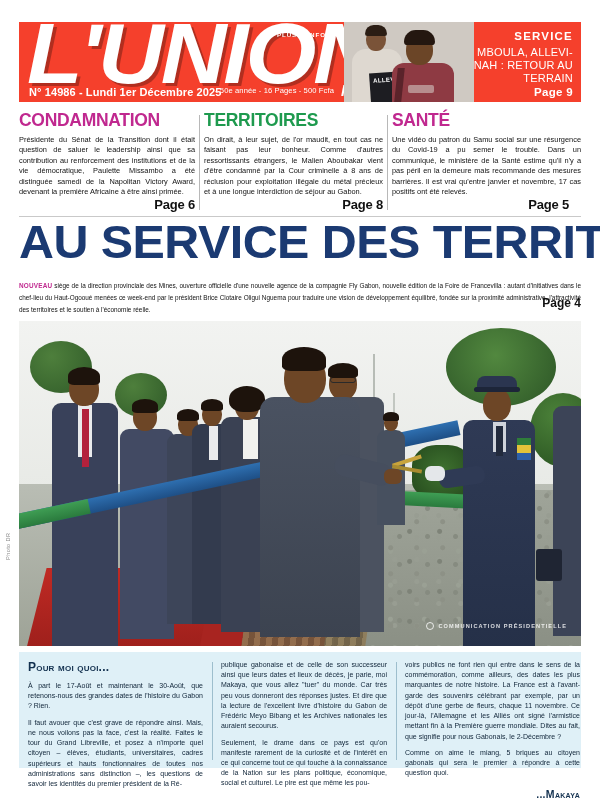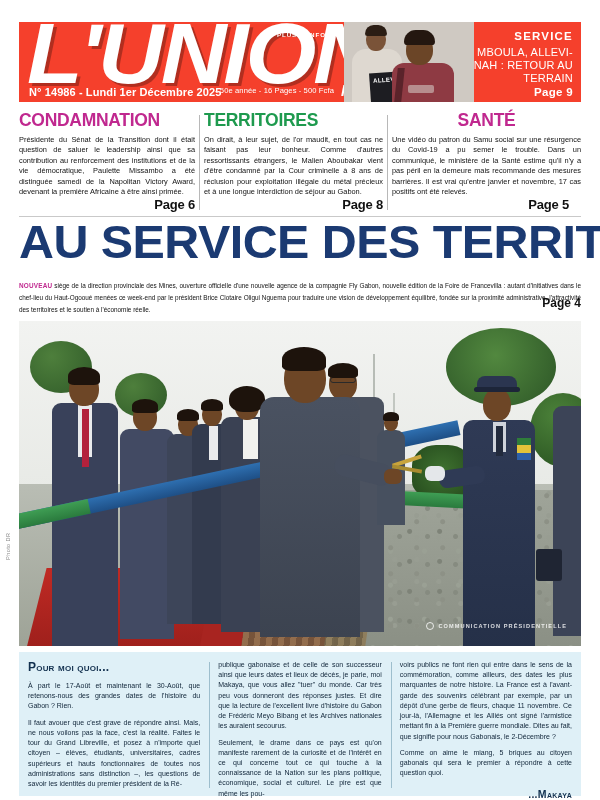--- a/index.html
+++ b/index.html
@@ -119,21 +119,21 @@
   .teaser.t2::before, .teaser.t3::before {
     content:""; position:absolute; left:-5px; top:3px; bottom:2px;
     width:1px; background:#b8b8b8;
   }
   .teaser h2 {
     font-size: 17.5px; font-weight: bold; letter-spacing: -0.3px;
     line-height: 1; margin-bottom: 5px;
   }
   .t1 h2 { color: #c0288f; }
   .t2 h2 { color: #1e9a4e; }
-  .t3 h2 { color: #c0288f; text-align: center; }
+  .t3 h2 { color: #c0288f; }
   .teaser p {
     font-size: 7.4px; line-height: 1.43; color: #111; text-align: justify;
     font-family: "Liberation Sans", sans-serif;
   }
   .teaser .pg {
     position: absolute; right: 9px; bottom: 0;
     font-size: 13px; font-weight: bold; color: #111; letter-spacing: -0.2px;
   }
   .teaser.t3 .pg { right: 12px; }
 
@@ -350,22 +350,22 @@
   }
   .photo-credit {
     position:absolute; left:5px; top:560px;
     font-size:5.6px; color:#888; letter-spacing:0.4px;
     transform: rotate(-90deg); transform-origin: left top;
     white-space:nowrap;
   }
 
   
   .editorial {
-    position:absolute; left:19px; top:652px; width:562px; height:144px;
-    background:#dff0f7; display:flex; padding:8px 9px 6px 9px;
+    position:absolute; left:19px; top:652px; width:562px; height:116px;
+    background:#dff0f7; display:flex; padding:8px 1px 6px 9px;
   }
   .ed-col { position:relative; }
   .ed-col.c1 { width:186px; padding-right:9px; }
   .ed-col.c2 { width:186px; padding:0 9px; }
   .ed-col.c3 { width:186px; padding-left:9px; }
   .ed-col.c2::before, .ed-col.c3::before {
     content:""; position:absolute; left:0; top:2px; bottom:2px;
     width:1px; background:#9dbecd;
   }
   .ed-title {

